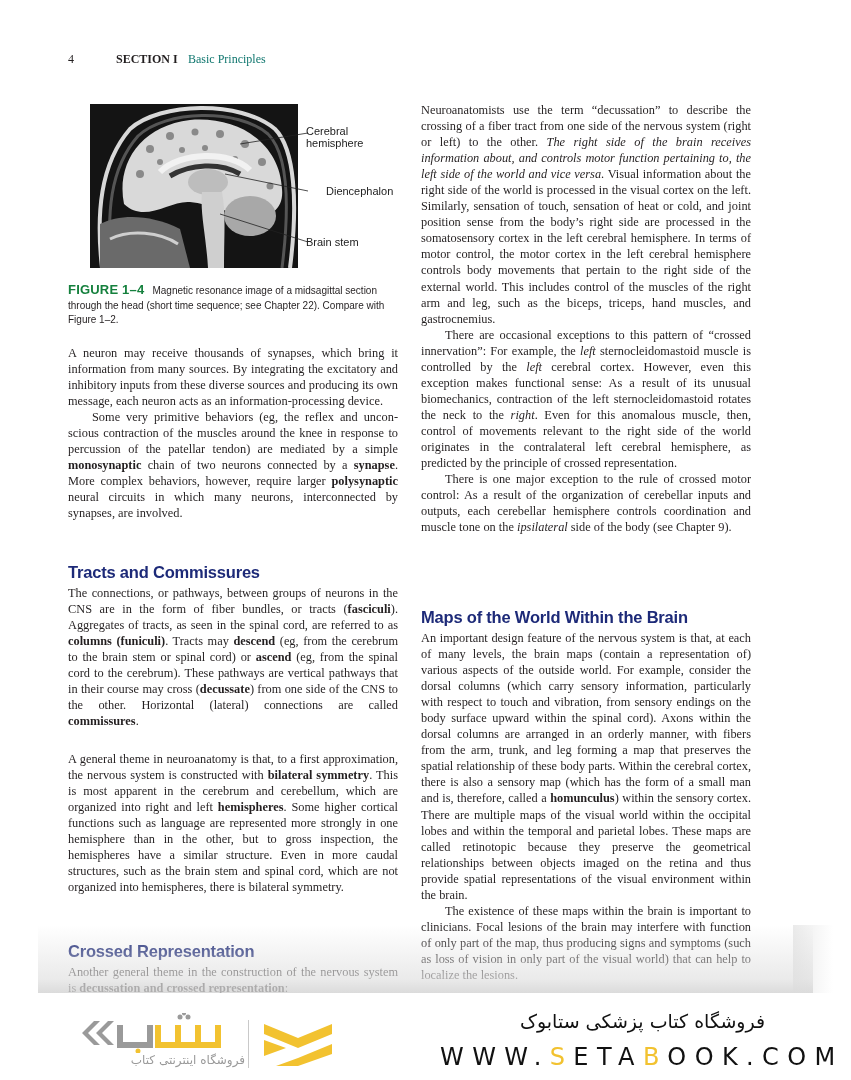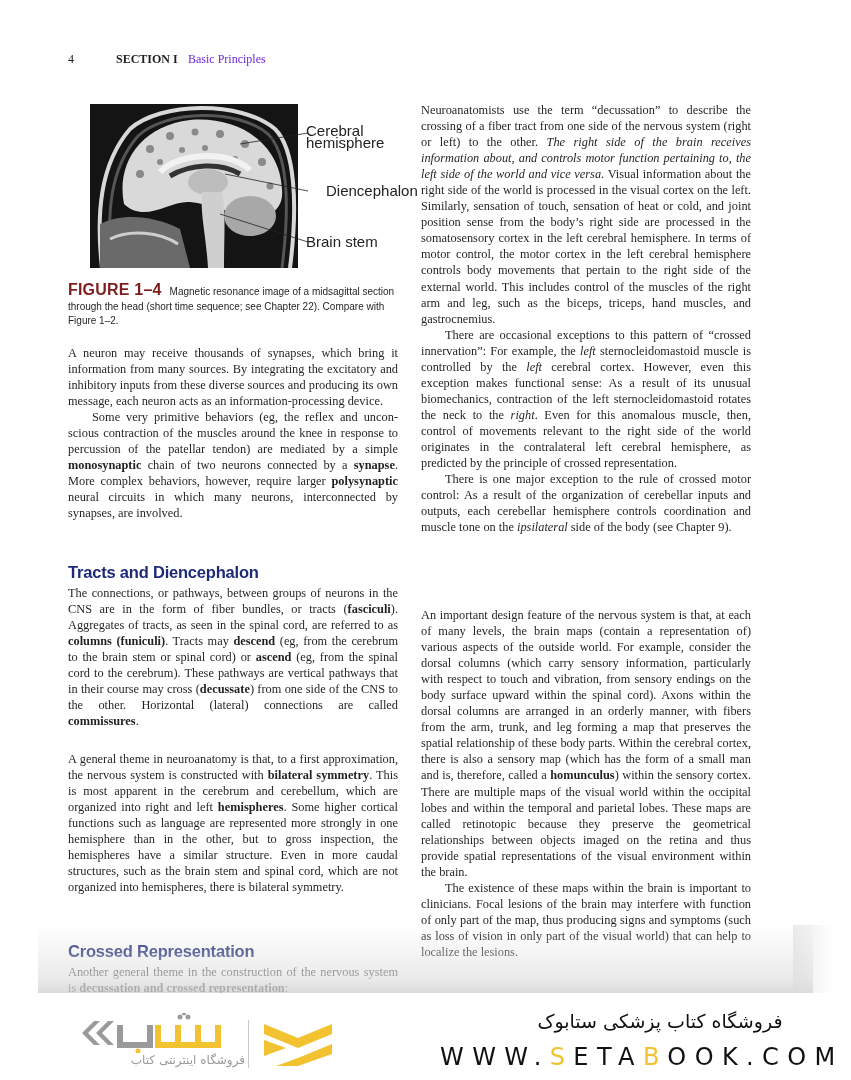--- a/index.html
+++ b/index.html
@@ -2,52 +2,52 @@
 <html><head>
 <meta charset="utf-8">
 <style>
   * { box-sizing: border-box; margin: 0; padding: 0; }
   html, body { width: 851px; height: 1080px; background: #ffffff; overflow: hidden; }
   body { position: relative; font-family: "Liberation Serif", "DejaVu Serif", serif; color: #231f20; }
 
   .running-head { position: absolute; top: 52px; left: 68px; font-size: 12px; color: #231f20; }
   .running-head .pg { position: absolute; left: 0; top: 0; }
   .running-head .sec { position: absolute; left: 48px; top: 0; white-space: nowrap; font-weight: bold; }
-  .running-head .sub { position: absolute; left: 120px; top: 0; white-space: nowrap; color: #6d28d9; }
+  .running-head .sub { position: absolute; left: 120px; top: 0; white-space: nowrap; color: #0f766e; }
 
   .col { position: absolute; width: 330px; font-size: 12.35px; line-height: 16.05px; text-align: justify; hyphens: manual; }
   .col-left { left: 68px; }
   .col-right { left: 421px; top: 102px; }
 
   p.para { text-indent: 0; }
   p.para.indent { text-indent: 24px; }
   b { font-weight: bold; }
   i { font-style: italic; }
 
   h2.sec-head { font-family: "Liberation Sans", "DejaVu Sans", sans-serif; font-weight: bold; color: #1d2a78; font-size: 16.5px; line-height: 20px; margin-bottom: 3px; letter-spacing: -0.2px; }
 
   
   .figure { position: absolute; left: 90px; top: 104px; width: 320px; height: 166px; }
   .mri { position: absolute; left: 0; top: 0; width: 208px; height: 164px; background: #151515; overflow: hidden; }
-  .fig-label { position: absolute; font-family: "Liberation Sans", "DejaVu Sans", sans-serif; font-size: 15px; line-height: 12px; color: #222; }
+  .fig-label { position: absolute; font-family: "Liberation Sans", "DejaVu Sans", sans-serif; font-size: 11px; line-height: 12px; color: #222; }
   .caption { position: absolute; left: 68px; top: 283px; width: 330px; font-family: "Liberation Sans", "DejaVu Sans", sans-serif; font-size: 10px; line-height: 14.5px; color: #231f20; }
-  .caption .fig-num { font-weight: bold; color: #7f1d1d; font-size: 16px; margin-right: 8px; letter-spacing: 0.2px; }
+  .caption .fig-num { font-weight: bold; color: #15803d; font-size: 13px; margin-right: 8px; letter-spacing: 0.2px; }
 
   
   .fade-band { position: absolute; left: 38px; top: 925px; width: 775px; height: 68px; background: linear-gradient(to bottom, rgba(255,255,255,0) 0%, rgba(225,225,225,0.7) 80%, rgba(210,210,210,0.8) 100%); pointer-events: none; }
   .fade-band::after { content: ""; position: absolute; right: -20px; top: 0; width: 40px; height: 100%; background: linear-gradient(to right, rgba(220,220,220,0.6), rgba(255,255,255,0)); }
   .cut { position: absolute; left: 0; top: 993px; width: 851px; height: 87px; background: #fff; }
 
   
   .footer { position: absolute; left: 0; top: 993px; width: 851px; height: 87px; }
   .logo-mark { position: absolute; left: 262px; top: 1018px; }
   .logo-divider { position: absolute; left: 248px; top: 1020px; width: 1px; height: 48px; background: #c9c9c9; }
   .logo-text-fa { position: absolute; left: 95px; top: 1053px; width: 150px; text-align: right; font-family: "DejaVu Sans", sans-serif; font-size: 12px; color: #9a9a9a; direction: rtl; }
   .logo-word { position: absolute; left: 78px; top: 1013px; }
-  .shop-fa { position: absolute; left: 520px; top: 1010px; width: 280px; text-align: center; font-family: "DejaVu Sans", sans-serif; font-size: 19px; color: #111; direction: rtl; }
+  .shop-fa { position: absolute; left: 520px; top: 1010px; width: 280px; text-align: left; font-family: "DejaVu Sans", sans-serif; font-size: 19px; color: #111; direction: rtl; }
   .site-url { position: absolute; left: 440px; top: 1043px; font-family: "DejaVu Sans", sans-serif; font-size: 24px; letter-spacing: 8.4px; color: #111; white-space: nowrap; }
   .site-url .hl { color: #f2c230; }
 </style>
 </head>
 <body>
 
 <div class="running-head">
   <span class="pg">4</span>
   <span class="sec">SECTION I</span>
   <span class="sub">Basic Principles</span>
@@ -108,40 +108,41 @@
 <div class="caption">
   <span class="fig-num">FIGURE 1–4</span><span>Magnetic resonance image of a midsagittal section through the head (short time sequence; see Chapter 22). Compare with Figure 1–2.</span>
 </div>
 
 <div class="col col-left" style="top:345px;">
   <p class="para"><span>A neuron may receive thousands of synapses, which bring it information from many sources. By integrating the excitatory and inhibitory inputs from these diverse sources and produc­ing its own message, each neuron acts as an information-processing device.</span></p>
   <p class="para indent"><span>Some very primitive behaviors (eg, the reflex and uncon­scious contraction of the muscles around the knee in response to percussion of the patellar tendon) are mediated by a simple </span><b>monosynaptic</b><span> chain of two neurons connected by a </span><b>synapse</b><span>. More complex behaviors, however, require larger </span><b>polysynap­tic</b><span> neural circuits in which many neurons, interconnected by synapses, are involved.</span></p>
 </div>
 
 <div class="col col-left" style="top:562px;">
-  <h2 class="sec-head">Tracts and Diencephalon</h2>
+  <h2 class="sec-head">Tracts and Commissures</h2>
   <p class="para"><span>The connections, or pathways, between groups of neurons in the CNS are in the form of fiber bundles, or tracts (</span><b>fasciculi</b><span>). Aggregates of tracts, as seen in the spinal cord, are referred to as </span><b>columns (funiculi)</b><span>. Tracts may </span><b>descend</b><span> (eg, from the cerebrum to the brain stem or spinal cord) or </span><b>ascend</b><span> (eg, from the spinal cord to the cerebrum). These pathways are vertical pathways that in their course may cross (</span><b>decussate</b><span>) from one side of the CNS to the other. Horizontal (lateral) connections are called </span><b>commissures</b><span>.</span></p>
 </div>
 
 <div class="col col-left" style="top:751px;">
   <p class="para"><span>A general theme in neuroanatomy is that, to a first approxima­tion, the nervous system is constructed with </span><b>bilateral symmetry</b><span>. This is most apparent in the cerebrum and cerebellum, which are organized into right and left </span><b>hemispheres</b><span>. Some higher cor­tical functions such as language are represented more strongly in one hemisphere than in the other, but to gross inspection, the hemispheres have a similar structure. Even in more caudal structures, such as the brain stem and spinal cord, which are not organized into hemispheres, there is bilateral symmetry.</span></p>
 </div>
 
 <div class="col col-left" style="top:941px;">
   <h2 class="sec-head">Crossed Representation</h2>
   <p class="para"><span>Another general theme in the construction of the ner­vous system is </span><b>decussation and crossed representation</b><span>:</span></p>
 </div>
 
 <div class="col col-right">
   <p class="para"><span>Neuroanatomists use the term “decussation” to describe the crossing of a fiber tract from one side of the nervous system (right or left) to the other. </span><i>The right side of the brain receives information about, and controls motor function per­taining to, the left side of the world and vice versa</i><span>. Visual in­formation about the right side of the world is processed in the visual cortex on the left. Similarly, sensation of touch, sensation of heat or cold, and joint position sense from the body’s right side are processed in the somatosensory cortex in the left cerebral hemisphere. In terms of motor control, the motor cortex in the left cerebral hemisphere controls body movements that pertain to the right side of the exter­nal world. This includes control of the muscles of the right arm and leg, such as the biceps, triceps, hand muscles, and gastrocnemius.</span></p>
   <p class="para indent"><span>There are occasional exceptions to this pattern of “crossed innervation”: For example, the </span><i>left</i><span> sternocleido­mastoid muscle is controlled by the </span><i>left</i><span> cerebral cortex. However, even this exception makes functional sense: As a result of its unusual biomechanics, contraction of the left sternocleidomastoid rotates the neck to the </span><i>right</i><span>. Even for this anomalous muscle, then, control of movements relevant to the right side of the world originates in the contralateral left cerebral hemisphere, as predicted by the principle of crossed representation.</span></p>
   <p class="para indent"><span>There is one major exception to the rule of crossed motor control: As a result of the organization of cerebellar inputs and outputs, each cerebellar hemisphere controls coordina­tion and muscle tone on the </span><i>ipsilateral</i><span> side of the body (see Chapter 9).</span></p>
 </div>
 
 <div class="col col-right" style="top:607px;">
+  <h2 class="sec-head">Maps of the World Within the Brain</h2>
   <p class="para"><span>An important design feature of the nervous system is that, at each of many levels, the brain maps (contain a representa­tion of) various aspects of the outside world. For example, consider the dorsal columns (which carry sensory informa­tion, particularly with respect to touch and vibration, from sensory endings on the body surface upward within the spi­nal cord). Axons within the dorsal columns are arranged in an orderly manner, with fibers from the arm, trunk, and leg forming a map that preserves the spatial relationship of these body parts. Within the cerebral cortex, there is also a sensory map (which has the form of a small man and is, therefore, called a </span><b>homunculus</b><span>) within the sensory cortex. There are multiple maps of the visual world within the occipital lobes and within the temporal and parietal lobes. These maps are called retinotopic because they preserve the geometrical relationships between objects imaged on the retina and thus provide spatial representations of the visual environment within the brain.</span></p>
   <p class="para indent"><span>The existence of these maps within the brain is impor­tant to clinicians. Focal lesions of the brain may interfere with function of only part of the map, thus producing signs and symptoms (such as loss of vision in only part of the visual world) that can help to localize the lesions.</span></p>
 </div>
 
 <div class="fade-band"></div>
 <div class="cut"></div>
 
 <div class="footer"></div>
 
 <svg class="logo-word" width="160" height="40" viewBox="0 0 160 40">

